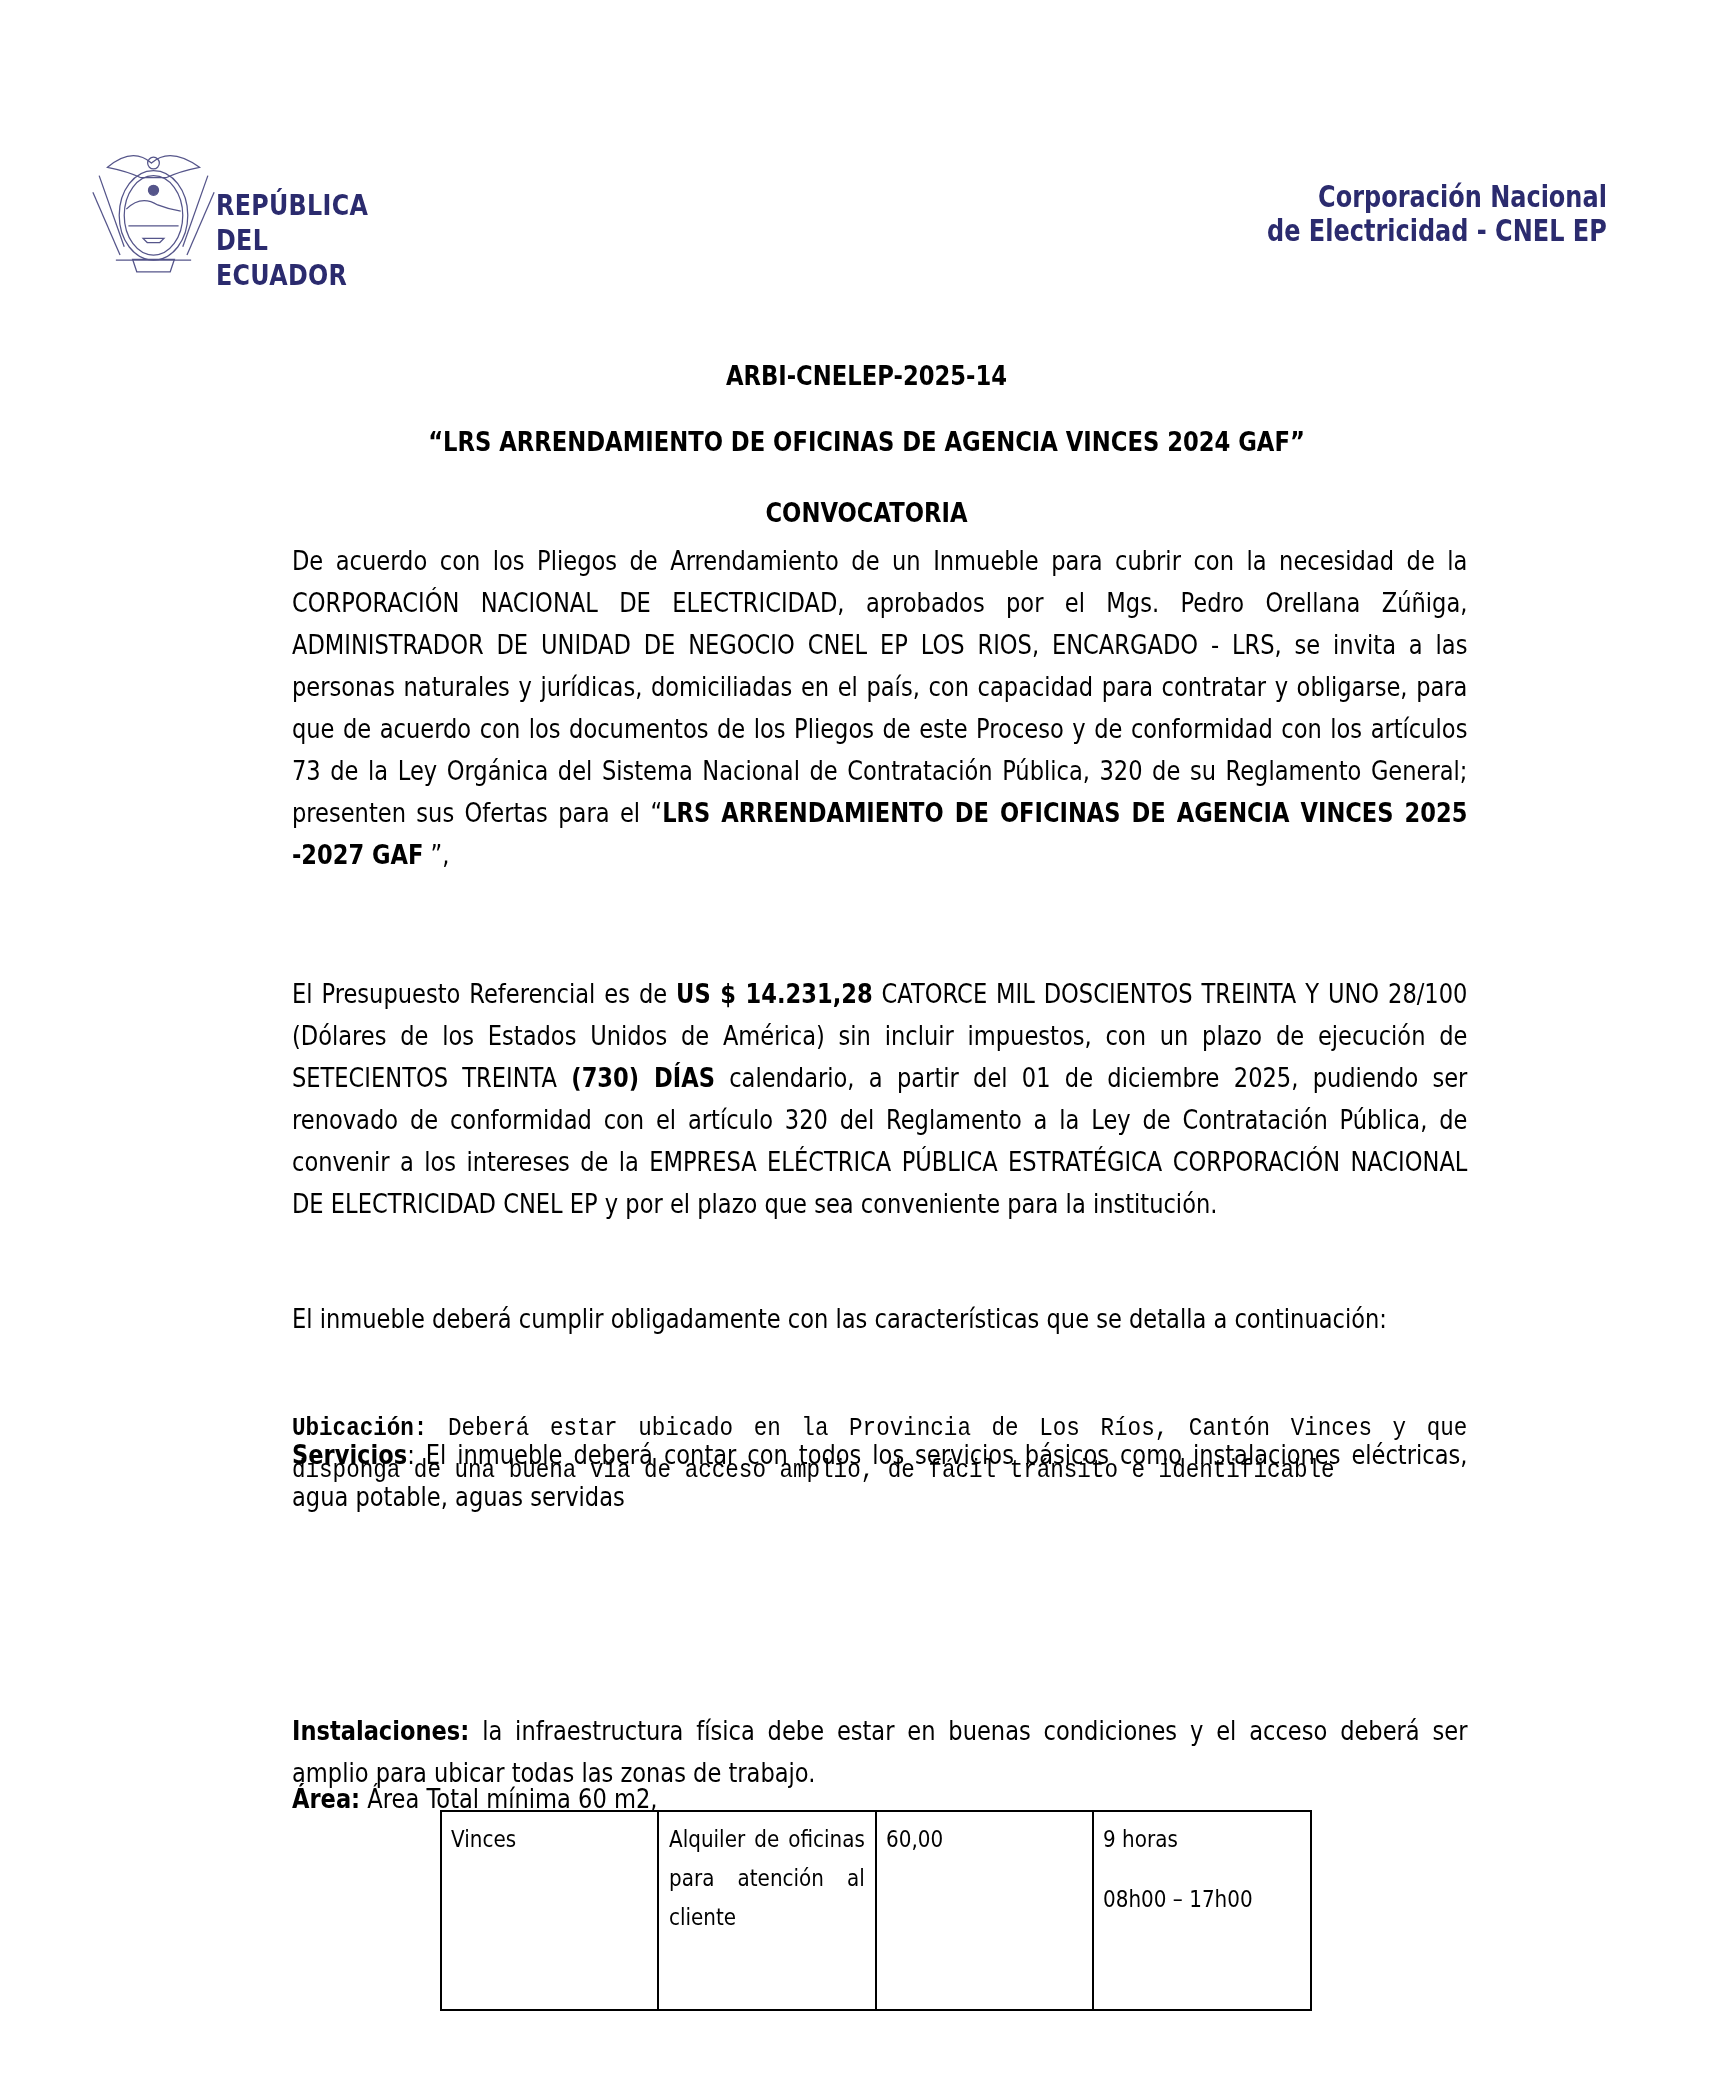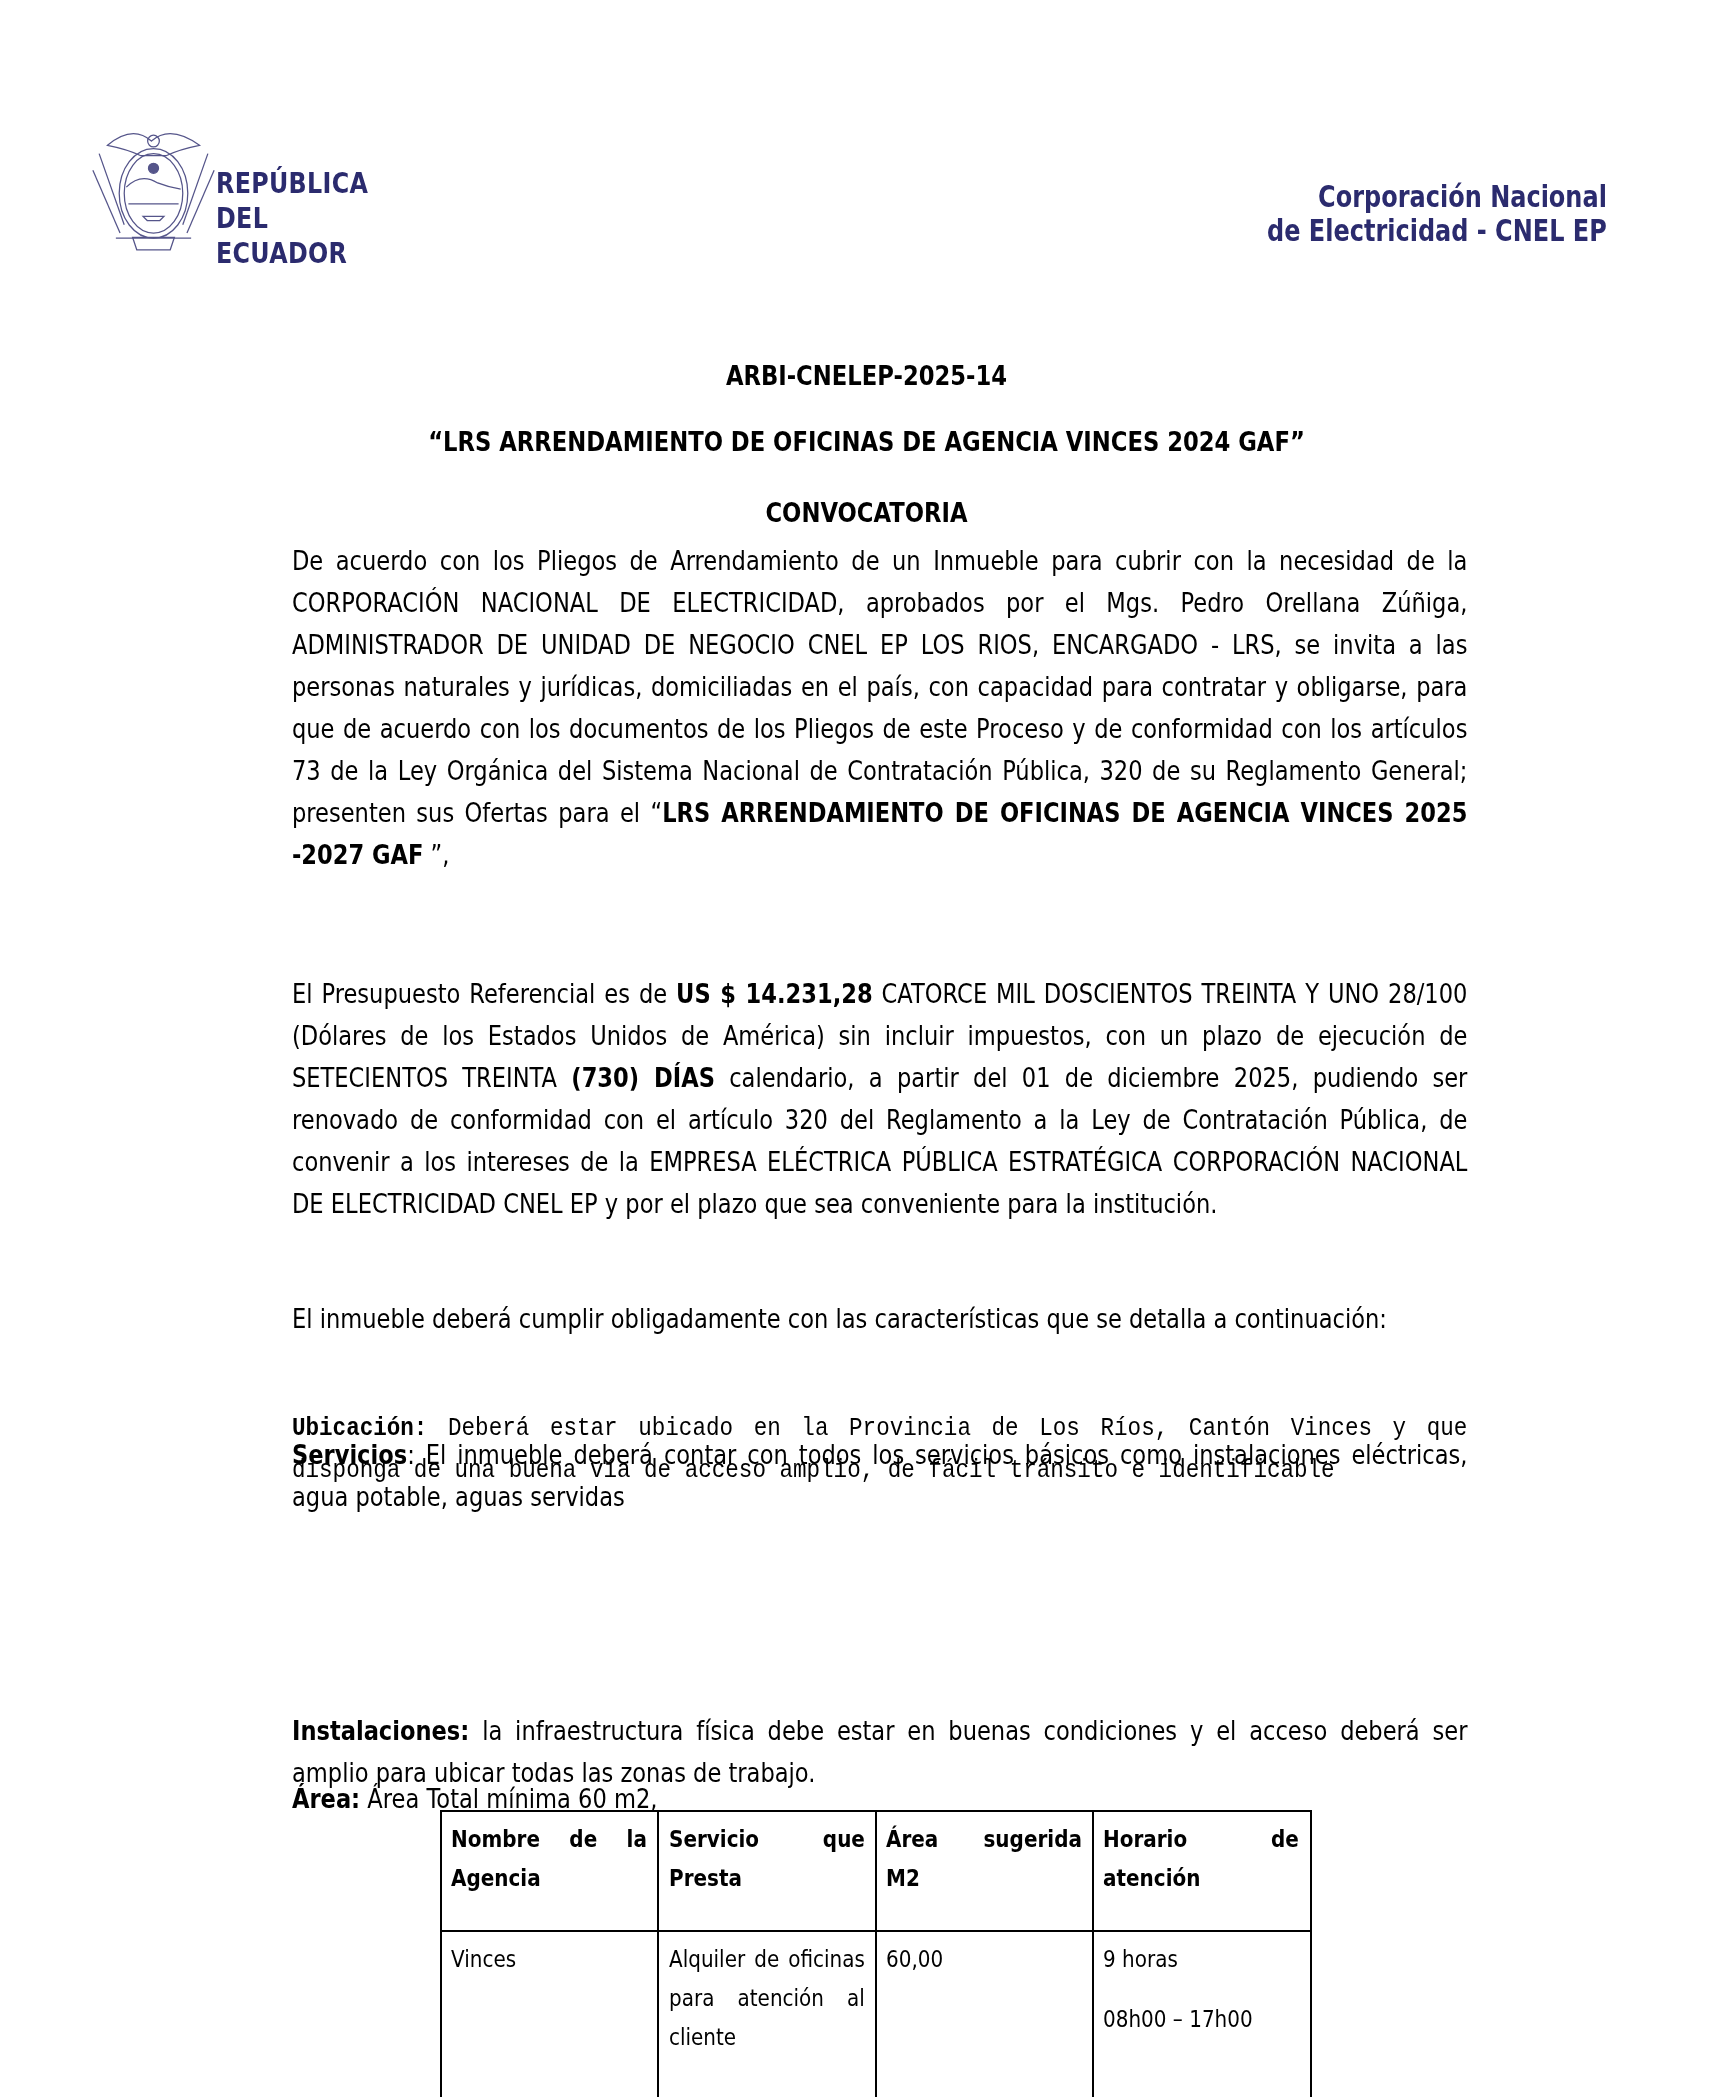--- a/index.html
+++ b/index.html
@@ -1,20 +1,20 @@
 <!DOCTYPE html>
 <html style="font-size:6.7px"><head>
 <meta charset="utf-8">
 <style>
   html, body { margin: 0; padding: 0; background: #ffffff; }
   body { width: 1733px; height: 2438px; position: relative; overflow: hidden;
          font-family: "Liberation Sans", "DejaVu Sans", sans-serif; color: #000; }
 
   
-  .hdr-left { position: absolute; left: 82px; top: 116px; width: 319px; height: 138px; }
+  .hdr-left { position: absolute; left: 82px; top: 138px; width: 319px; height: 138px; }
   .coat { position: absolute; left: 0; top: 0; width: 143px; height: 138px; }
   .rep-text { position: absolute; left: 134px; top: 50px; color: #2b2b6e; font-weight: 700;
               font-family: "DejaVu Sans", sans-serif; font-size: 29px; line-height: 35px;
               letter-spacing: 0.4px; transform: scaleX(0.82); transform-origin: left top; }
   .hdr-right { position: absolute; right: 126px; top: 180px; text-align: right;
                color: #2b2b6e; font-weight: 700; font-family: "DejaVu Sans", sans-serif;
                font-size: 30px; line-height: 34px; transform: scaleX(0.8); transform-origin: right top; }
 
   
   .title { position: absolute; left: 0; width: 100%; text-align: center; font-weight: 700;
@@ -106,26 +106,20 @@
 <div class="body" id="p6">
   <p class="cond"><b>Instalaciones:</b><span> la infraestructura física debe estar en buenas condiciones y el acceso deberá ser amplio para ubicar todas las zonas de trabajo.</span></p>
 </div>
 
 <div class="body" id="p7">
   <p class="cond"><b>Área:</b><span> Área Total mínima 60 m2,</span></p>
 </div>
 
 <table class="tbl">
   <tbody>
-      <tr>
-    <th><span class="cellc">Nombre de la Agencia</span></th>
-    <th><span class="cellc">Servicio que Presta</span></th>
-    <th><span class="cellc">Área sugerida M2</span></th>
-    <th><span class="cellc">Horario de atención</span></th>
-  </tr>
   <tr>
     <td><span class="cellc">Vinces</span></td>
     <td><span class="cellc">Alquiler de oficinas para atención al cliente</span></td>
     <td><span class="cellc">60,00</span></td>
     <td>
       <div class="cellc">9 horas</div>
       <div class="cellc" style="margin-top:21px">08h00 – 17h00</div>
     </td>
   </tr>
 </tbody>

